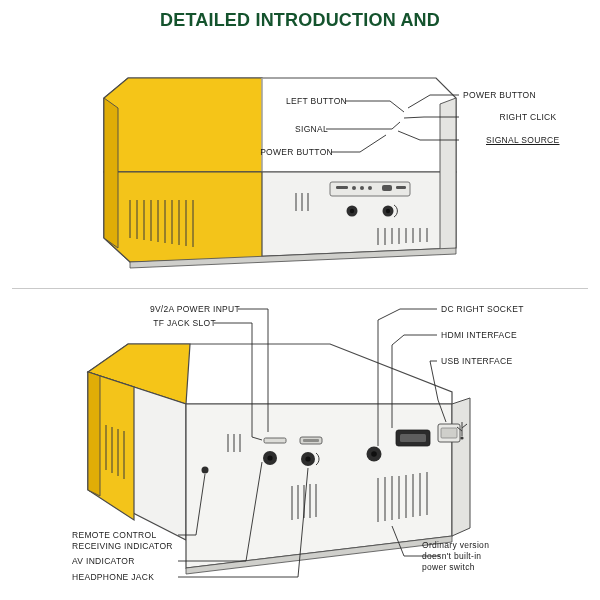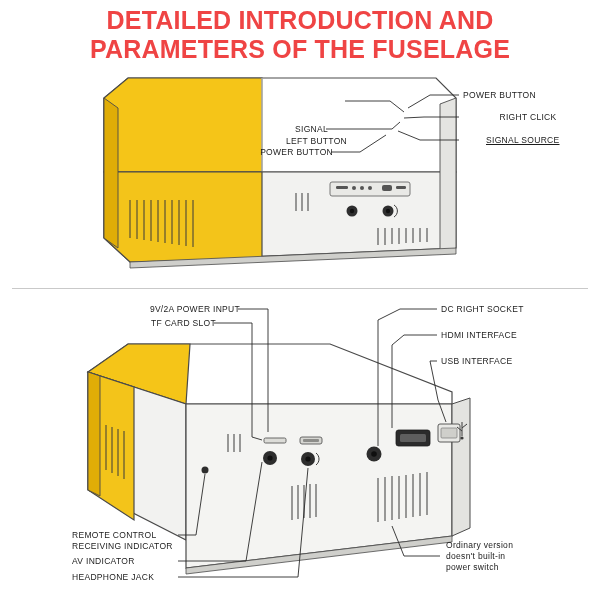--- a/index.html
+++ b/index.html
@@ -21,24 +21,24 @@
   }
 
   
   .title {
     position: absolute;
     top: 6px;
     left: 0;
     width: 600px;
     text-align: center;
     font-weight: bold;
-    font-size: 25px;
+    font-size: 18px;
     line-height: 29px;
     letter-spacing: 0.2px;
-    color: #ef4444;
+    color: #14532d;
     font-family: "Liberation Sans", sans-serif;
   }
   .title .l1 { display: block; }
   .title .l2 { display: block; }
 
   
   .divider {
     position: absolute;
     left: 12px;
     top: 288px;
@@ -69,21 +69,20 @@
     pointer-events: none;
   }
 </style>
 </head>
 <body>
 
 <div id="page">
 
   <div class="title">
     <span class="l1">DETAILED INTRODUCTION AND</span>
-    <span class="l2">PARAMETERS OF THE FUSELAGE</span>
   </div>
 
   <div class="divider"></div>
 
   <svg class="svg-layer" viewBox="0 0 600 600" xmlns="http://www.w3.org/2000/svg">
 
     <g>
 
       <path d="M128 78 L436 78 L456 98 L456 172 L104 172 L104 98 Z" fill="#ffffff" stroke="#4a4a4a" stroke-width="1.2"></path>
 
@@ -245,37 +244,37 @@
       <path d="M437 361 L430 361 L438 400 L446 422"></path>
 
       <path d="M178 535 L196 535 L205 474"></path>
       <path d="M178 561 L246 561 L262 462"></path>
       <path d="M178 577 L298 577 L308 468"></path>
 
       <path d="M440 556 L404 556 L392 526"></path>
     </g>
   </svg>
 
-  <div class="lbl right" style="left:233px; top:96px; width:114px;margin-top:40px;">LEFT BUTTON</div>
+  <div class="lbl right" style="left:233px; top:96px; width:114px;">LEFT BUTTON</div>
   <div class="lbl right" style="left:214px; top:124px; width:114px;">SIGNAL</div>
   <div class="lbl right" style="left:219px; top:147px; width:114px;">POWER BUTTON</div>
 
   <div class="lbl" style="left:463px; top:90px; width:130px;">POWER BUTTON</div>
   <div class="lbl" style="left:463px; top:112px; width:130px;text-align:center;">RIGHT CLICK</div>
   <div class="lbl" style="left:486px; top:135px; width:130px;text-decoration:underline;">SIGNAL SOURCE</div>
 
   <div class="lbl right" style="left:126px; top:304px; width:114px;">9V/2A POWER INPUT</div>
-  <div class="lbl right" style="left:104px; top:318px; width:112px;">TF CARD SLOT</div>
+  <div class="lbl right" style="left:104px; top:318px; width:112px;">TF JACK SLOT</div>
 
   <div class="lbl" style="left:441px; top:304px; width:150px;">DC RIGHT SOCKET</div>
   <div class="lbl" style="left:441px; top:330px; width:150px;">HDMI INTERFACE</div>
   <div class="lbl" style="left:72px; top:530px; width:160px;">REMOTE CONTROL
 RECEIVING INDICATOR</div>
 
   <div class="lbl" style="left:441px; top:356px; width:150px;">USB INTERFACE</div>
   <div class="lbl" style="left:72px; top:556px; width:130px;">AV INDICATOR</div>
   <div class="lbl" style="left:72px; top:572px; width:150px;">HEADPHONE JACK</div>
 
-  <div class="lbl" style="left:446px; top:540px; width:140px;">Ordinary version
+  <div class="lbl" style="left:422px; top:540px; width:140px;">Ordinary version
 doesn't built-in
 power switch</div>
 
 </div>
 
 </body></html>

